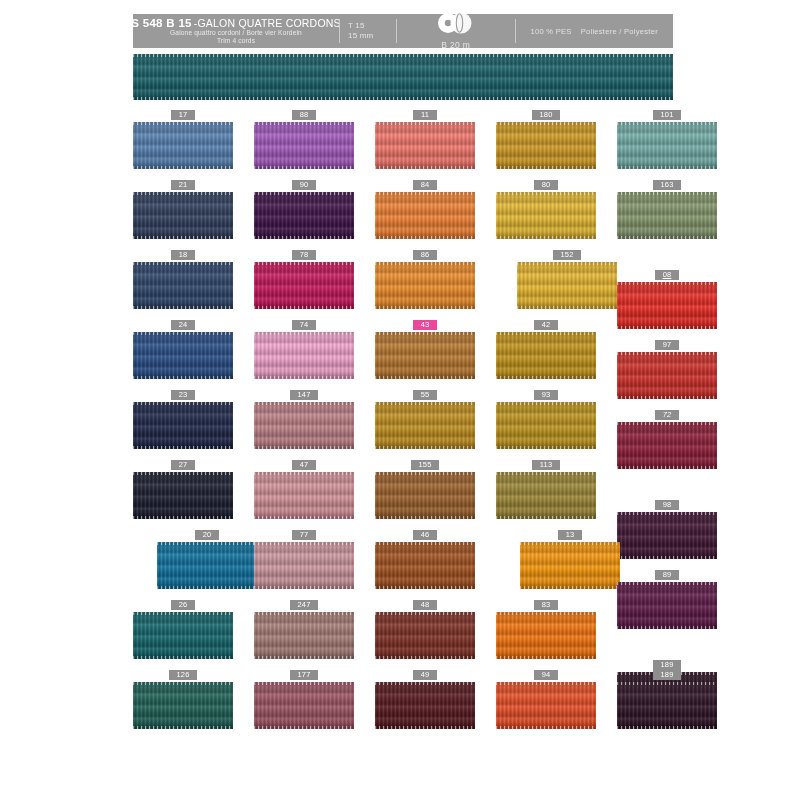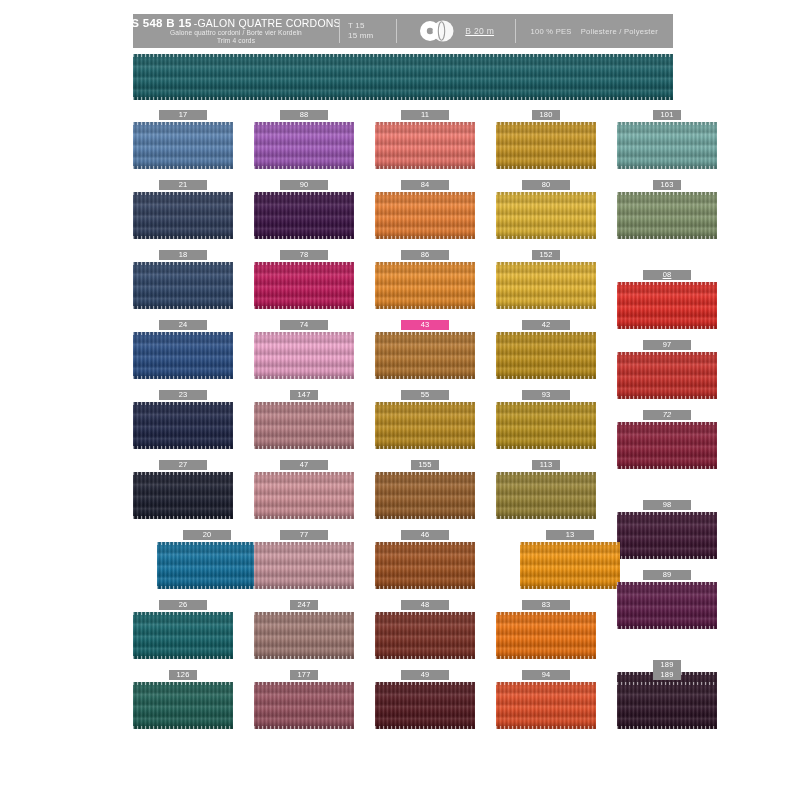--- a/index.html
+++ b/index.html
@@ -84,21 +84,21 @@
     align-items: flex-start;
   }
   .hdr-width-line {
     font-size: 8px;
     line-height: 10px;
     color: #e6e6e6;
     letter-spacing: .2px;
   }
   #hdr-spool-cell {
     width: 118px;
-    flex-direction: row;
+    flex-direction: column;
     align-items: center;
     gap: 6px;
     text-decoration: underline;
   }
   .spool {
     position: relative;
     width: 42px;
     height: 22px;
   }
   .spool svg { display: block; }
@@ -138,21 +138,21 @@
     width: 545px;
     height: 630px;
   }
   .cell {
     position: absolute;
     width: 100px;
   }
   .cell-label {
     display: block;
     margin: 0 auto 2px auto;
-    width: 48px;
+    width: 24px;
     height: 10px;
     line-height: 10px;
     background: #8e8e8e;
     color: #ffffff;
     font-size: 7.5px;
     text-align: center;
     letter-spacing: .2px;
     font-family: "Liberation Sans", sans-serif;
   }
   .cell-swatch {
@@ -439,21 +439,21 @@
           <div class="braid">
             <div class="base" style="background: rgb(237, 139, 38);"></div>
             <div class="vrib"></div>
             <div class="hband"></div>
             <div class="shade"></div>
             <div class="edge-top"></div>
             <div class="edge-bot"></div>
           </div>
         </div>
       </div>
-      <div class="cell" style="left: 363px; top: 140px;">
+      <div class="cell" style="left: 384px; top: 140px;">
         <span class="cell-label" style="background: rgb(142, 142, 142); width: 28px;">152</span>
         <div class="cell-swatch">
           <div class="braid">
             <div class="base" style="background: rgb(232, 183, 44);"></div>
             <div class="vrib"></div>
             <div class="hband"></div>
             <div class="shade"></div>
             <div class="edge-top"></div>
             <div class="edge-bot"></div>
           </div>

